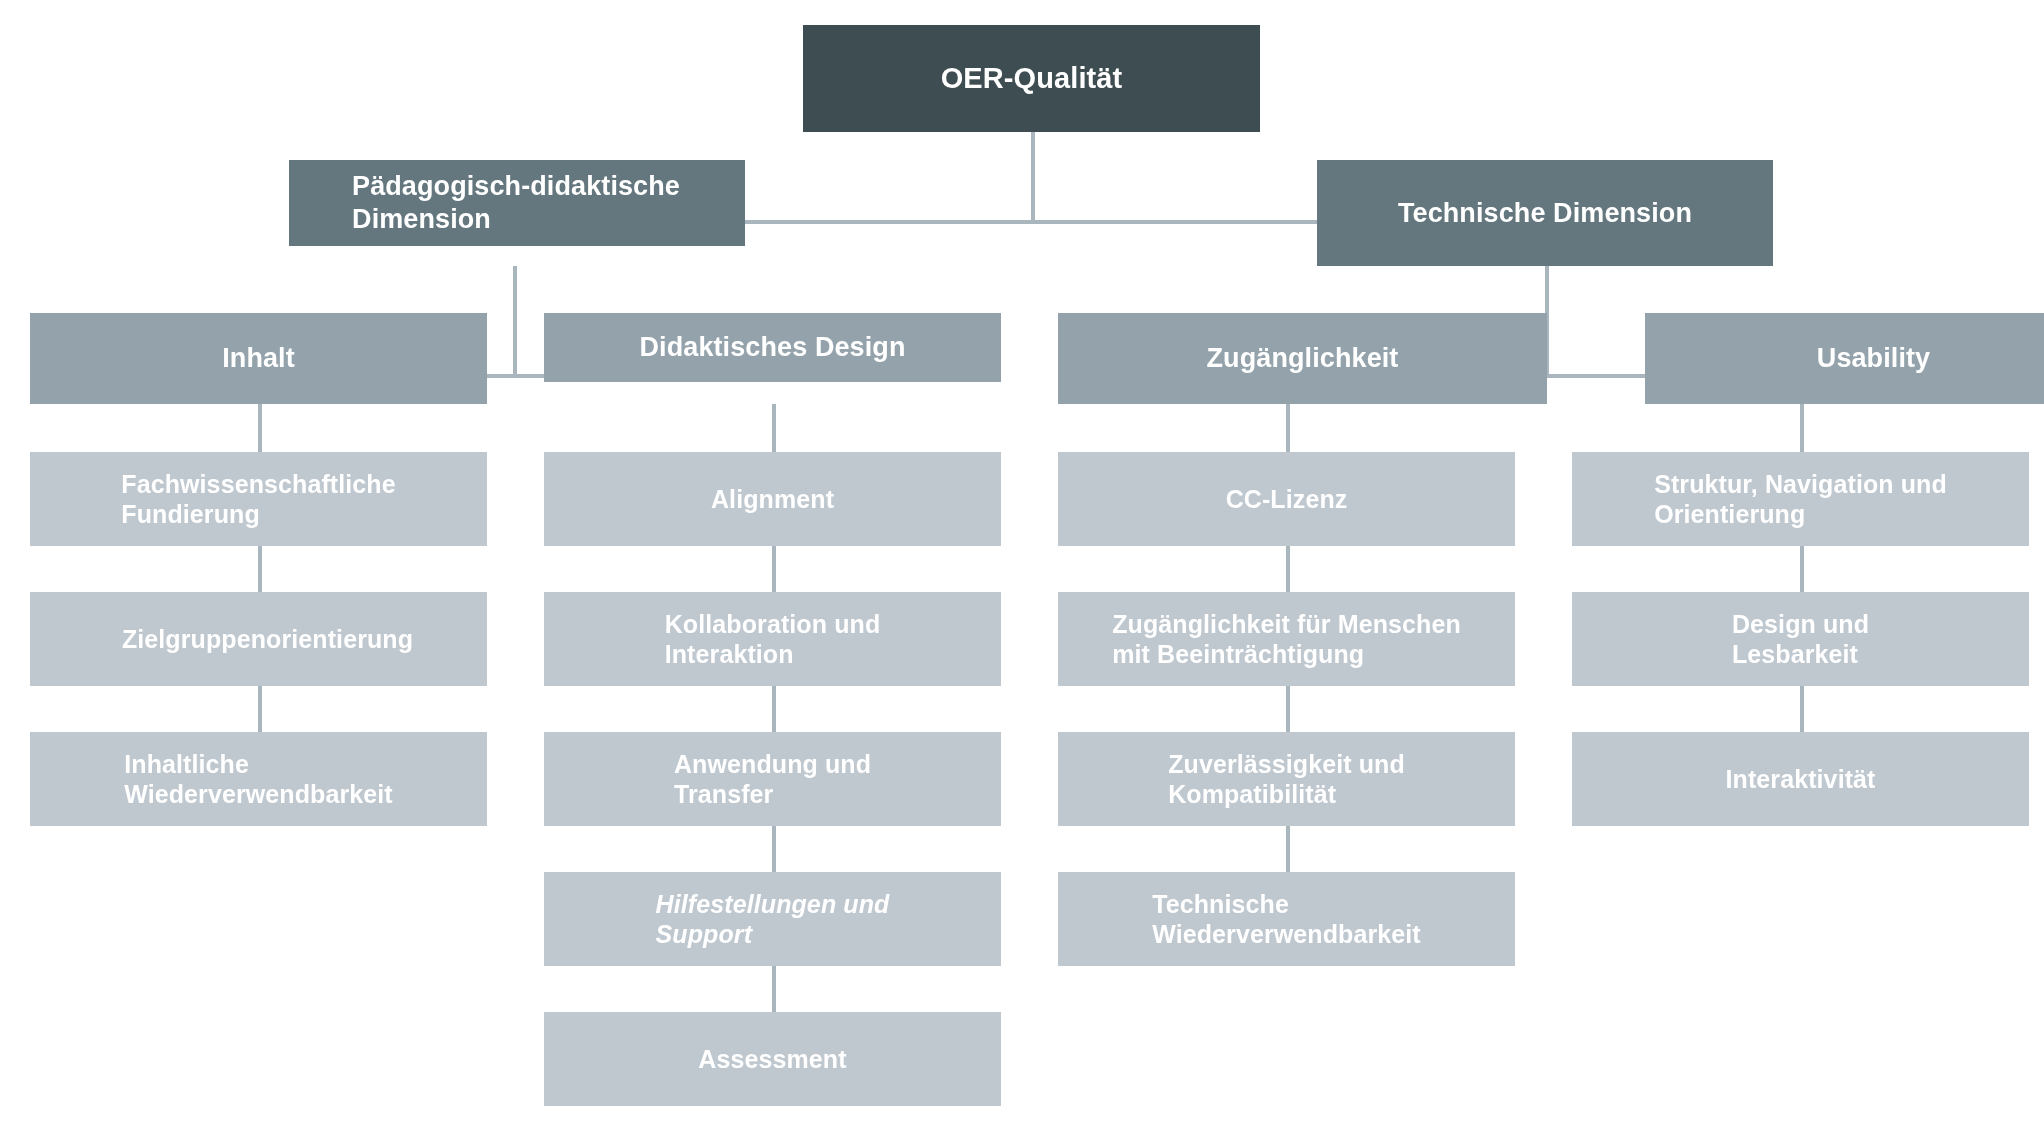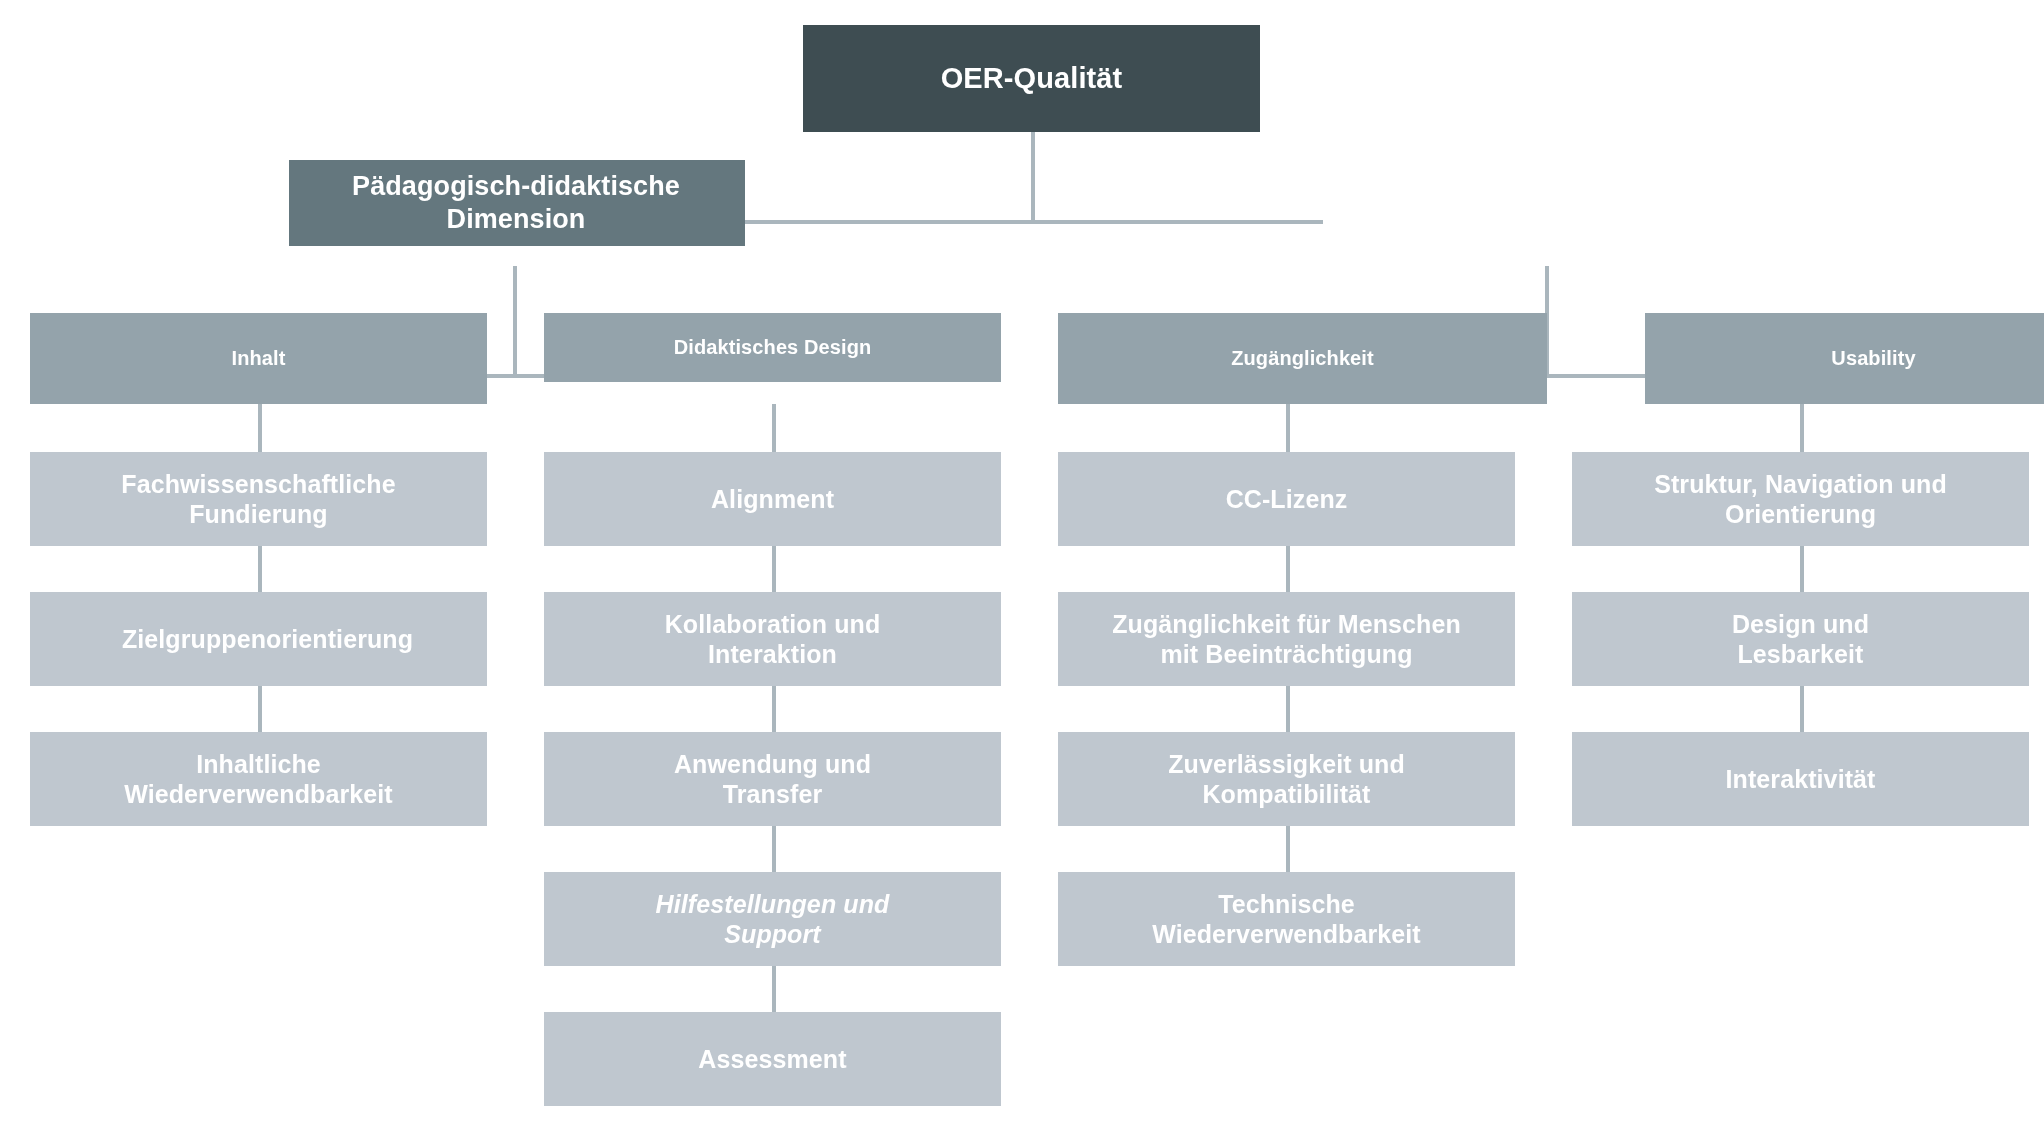--- a/index.html
+++ b/index.html
@@ -18,36 +18,36 @@
     background: #ffffff;
     overflow: hidden;
   }
 
   .node {
     position: absolute;
     box-sizing: border-box;
     display: flex;
     align-items: center;
     justify-content: center;
-    text-align: center;
+    text-align: left;
     color: #ffffff;
     font-weight: bold;
     line-height: 1.22;
     padding: 4px 10px;
     z-index: 3;
     letter-spacing: 0.1px;
   }
   .node .label {
     display: block;
     white-space: pre-line;
   }
 
   .lvl-root  { background: #3e4d52; font-size: 29px; }
   .lvl-dim   { background: #64777e; font-size: 27px; }
-  .lvl-cat   { background: #94a3ab; font-size: 20px; }
+  .lvl-cat   { background: #94a3ab; font-size: 27px; }
   .lvl-leaf  { background: #bfc7cf; font-size: 25px; }
 
   .connector {
     position: absolute;
     background: #aab6bd;
     z-index: 1;
   }
   .connector.v { width: 4px; }
   .connector.h { height: 4px; }
 </style>
@@ -76,20 +76,23 @@
 
   <div class="node lvl-root" style="left:803px; top:25px; width:457px; height:107px;">
     <span class="label">OER-Qualität</span>
   </div>
 
   <div class="node lvl-dim" style="left:289px; top:160px; width:456px; height:86px;padding-left:8px;">
     <span class="label">Pädagogisch-didaktische
 Dimension</span>
   </div>
 
+  <div class="node lvl-dim" style="left:1317px; top:160px; width:456px; height:106px;">
+    <span class="label">Technische Dimension</span>
+  </div>
 
   <div class="node lvl-cat" style="left:30px; top:313px; width:457px; height:91px;">
     <span class="label">Inhalt</span>
   </div>
 
   <div class="node lvl-cat" style="left:544px; top:313px; width:457px; height:69px;">
     <span class="label">Didaktisches Design</span>
   </div>
 
   <div class="node lvl-cat" style="left:1058px; top:313px; width:489px; height:91px;">

